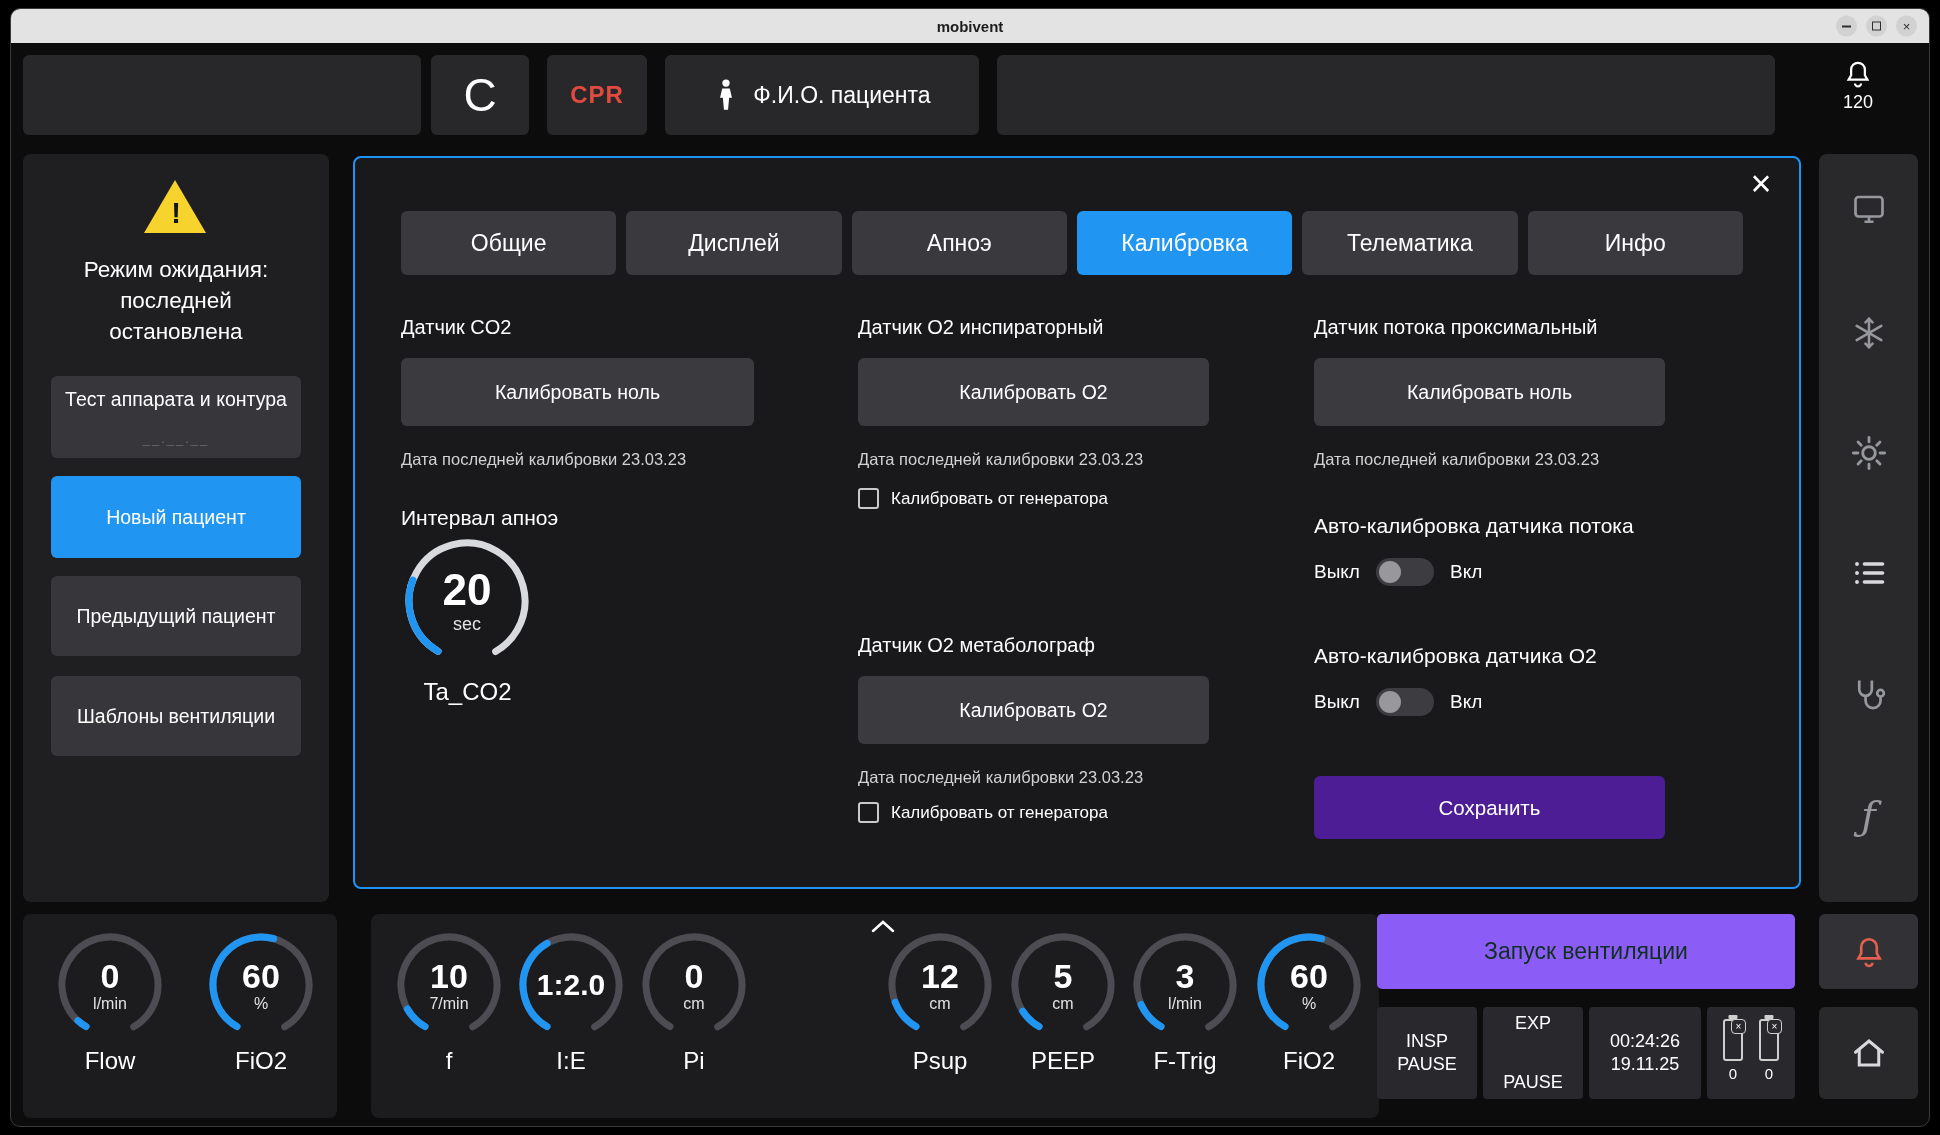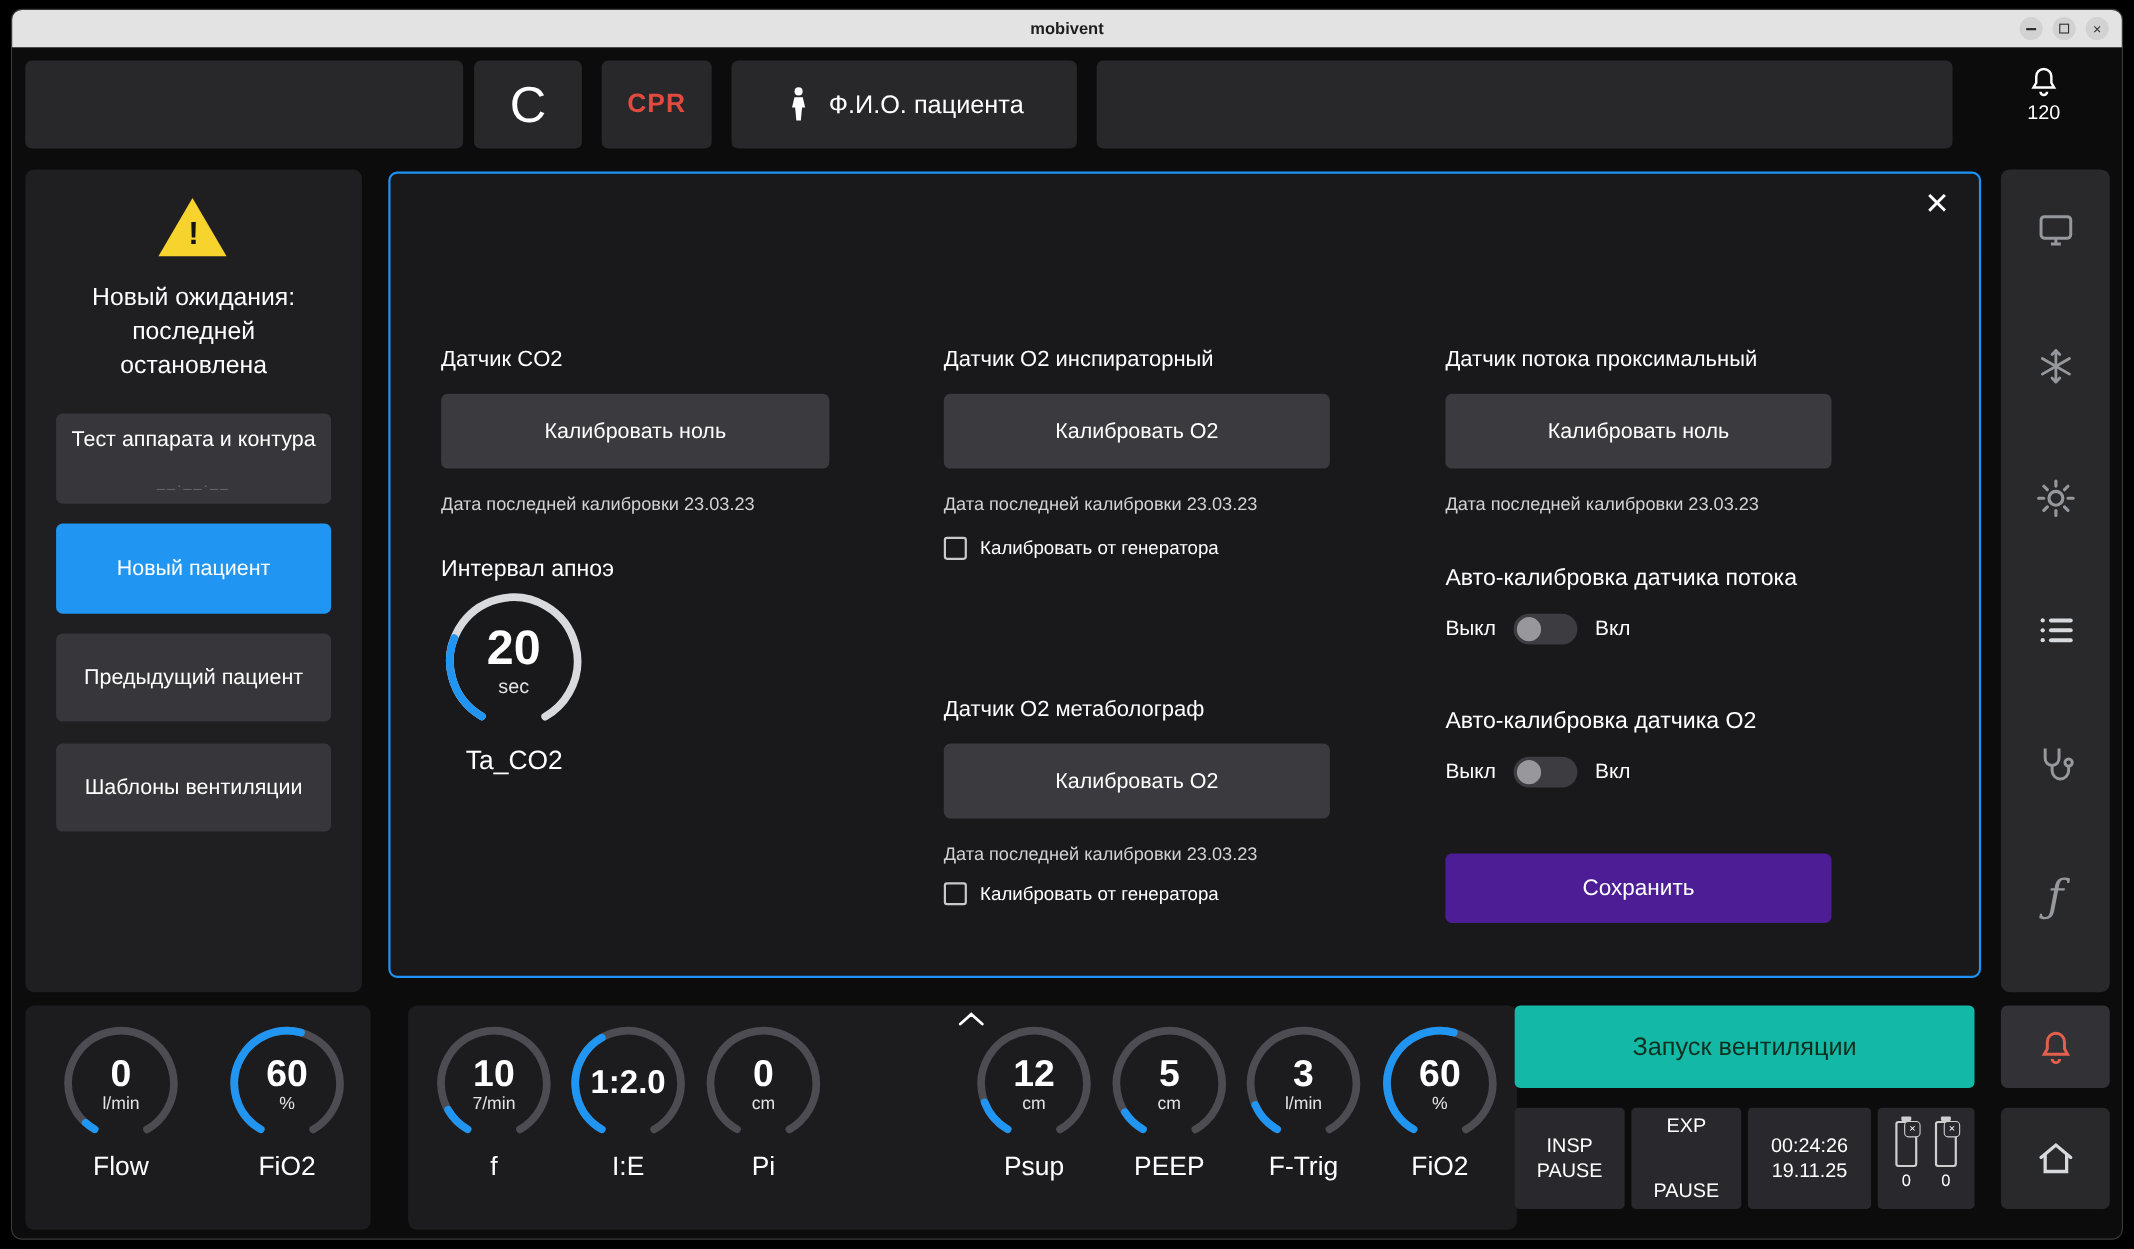--- a/index.html
+++ b/index.html
@@ -89,21 +89,21 @@
                align-items:center; justify-content:center; }
   .knob-value { font-size:34px; font-weight:bold; color:#fff; line-height:36px; }
   .knob--wide .knob-value { font-size:30px; }
   .knob--big .knob-value { font-size:44px; line-height:46px; }
   .knob-unit { font-size:16px; color:#e3e3e3; margin-top:1px; }
   .knob--big .knob-unit { font-size:18px; }
   .knob-label { font-size:24px; color:#fff; margin-top:7px; text-align:center; }
   .expand-chevron { position:absolute; left:497px; top:4px; width:30px; height:16px; }
 
   
-  .green-btn { position:absolute; left:1366px; top:905px; width:418px; height:75px; background:#14b8a6;
+  .green-btn { position:absolute; left:1366px; top:905px; width:418px; height:75px; background:#8b5cf6;
                border-radius:5px; color:#10301f; font-size:23px; display:flex; align-items:center; justify-content:center; }
   .info-box { position:absolute; top:998px; height:92px; background:#29292d; border-radius:4px;
               display:flex; flex-direction:column; align-items:center; justify-content:center;
               color:#fff; font-size:18px; line-height:23px; text-align:center; }
   .batt-box { position:absolute; left:1696px; top:998px; width:88px; height:92px; background:#29292d;
               border-radius:4px; display:flex; align-items:flex-start; justify-content:center; gap:10px; padding-top:8px; }
   .batt { position:relative; width:26px; display:flex; flex-direction:column; align-items:center; }
   .batt-shape { width:20px; height:42px; border:2px solid #cfcfcf; border-radius:3px; position:relative; margin-top:4px; }
   .batt-shape::before { content:""; position:absolute; left:50%; top:-6px; transform:translateX(-50%);
                         width:9px; height:4px; background:#cfcfcf; border-radius:1px; }
@@ -155,21 +155,21 @@
       </svg>
       <span class="count">120</span>
     </div>
 
     <div class="sidebar">
       <div class="warn-wrap">
         <div class="tri"></div>
         <div class="tri-bang">!</div>
       </div>
       <div class="standby-text">
-        <div>Новый ожидания:</div>
+        <div>Режим ожидания:</div>
         <div>последней</div>
         <div>остановлена</div>
       </div>
       <div class="side-btn" style="top:222px;height:82px;">
         <span>Тест аппарата и контура</span>
         <span class="sub">__.__.__</span>
       </div>
       <div class="side-btn active" style="top:322px;height:82px;">
         <span>Новый пациент</span>
       </div>
@@ -177,20 +177,40 @@
         <span>Предыдущий пациент</span>
       </div>
       <div class="side-btn" style="top:522px;height:80px;">
         <span>Шаблоны вентиляции</span>
       </div>
     </div>
 
     <div class="dialog">
       <div class="dlg-close">
         <span>×</span>
+      </div>
+      <div class="tabs">
+        <div class="tab">
+            <span>Общие</span>
+          </div>
+        <div class="tab">
+            <span>Дисплей</span>
+          </div>
+        <div class="tab">
+            <span>Апноэ</span>
+          </div>
+        <div class="tab active">
+            <span>Калибровка</span>
+          </div>
+        <div class="tab">
+            <span>Телематика</span>
+          </div>
+        <div class="tab">
+            <span>Инфо</span>
+          </div>
       </div>
 
       <div class="sec-title" style="left:46px;top:158px;">Датчик CO2</div>
       <div class="cal-btn" style="left:46px;top:200px;width:353px;">
         <span>Калибровать ноль</span>
       </div>
       <div class="date-text" style="left:46px;top:292px;">Дата последней калибровки 23.03.23</div>
       <div class="auto-title" style="left:46px;top:348px;">Интервал апноэ</div>
       <div class="knob knob--big" style="left:47px;top:378px;">
           <div class="knob-face" style="width:130px;height:130px"><svg width="130" height="130">

